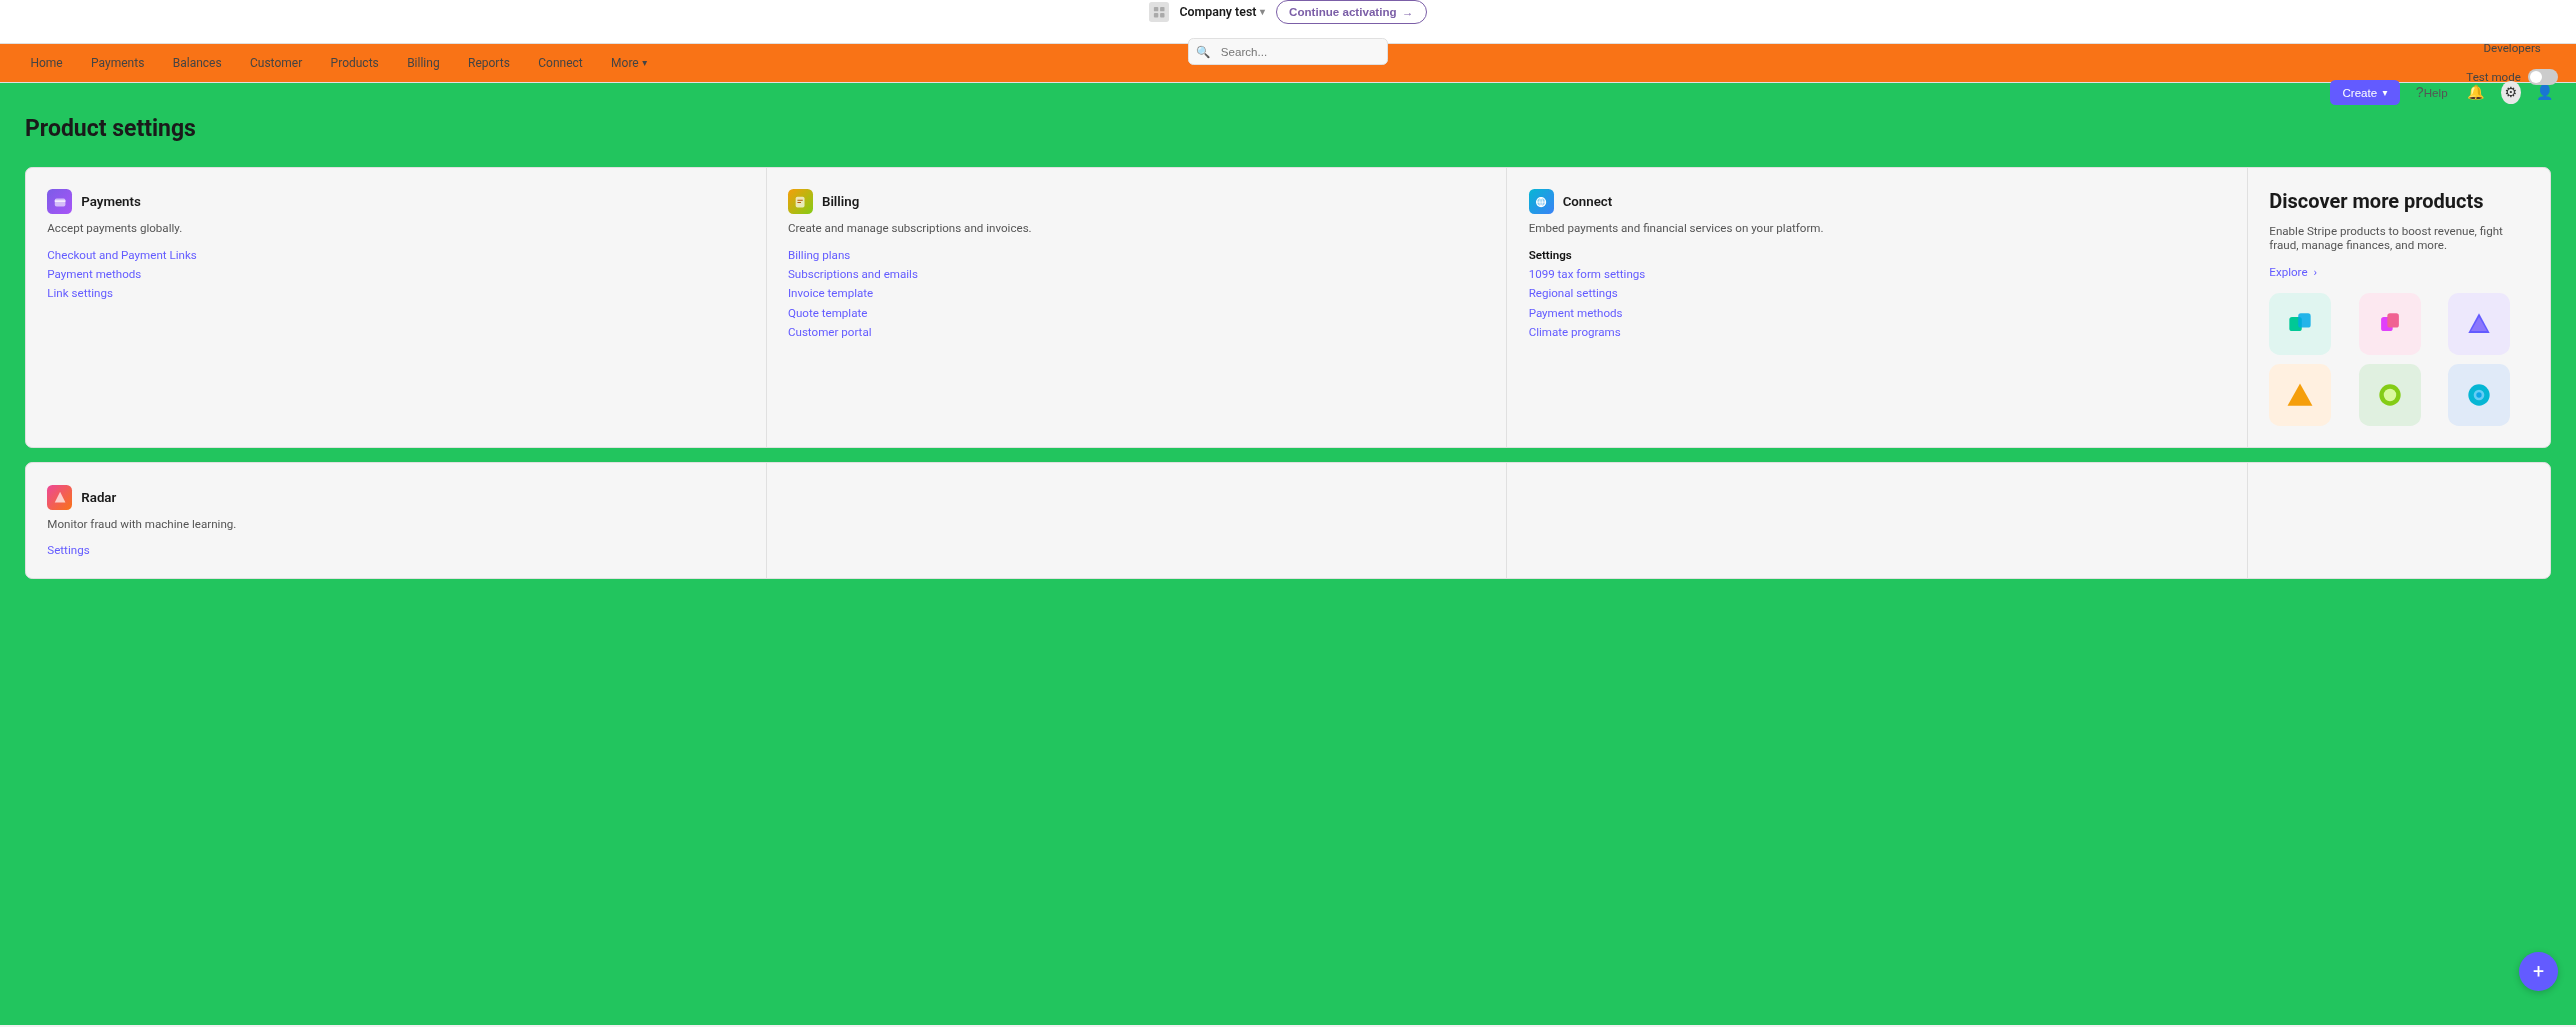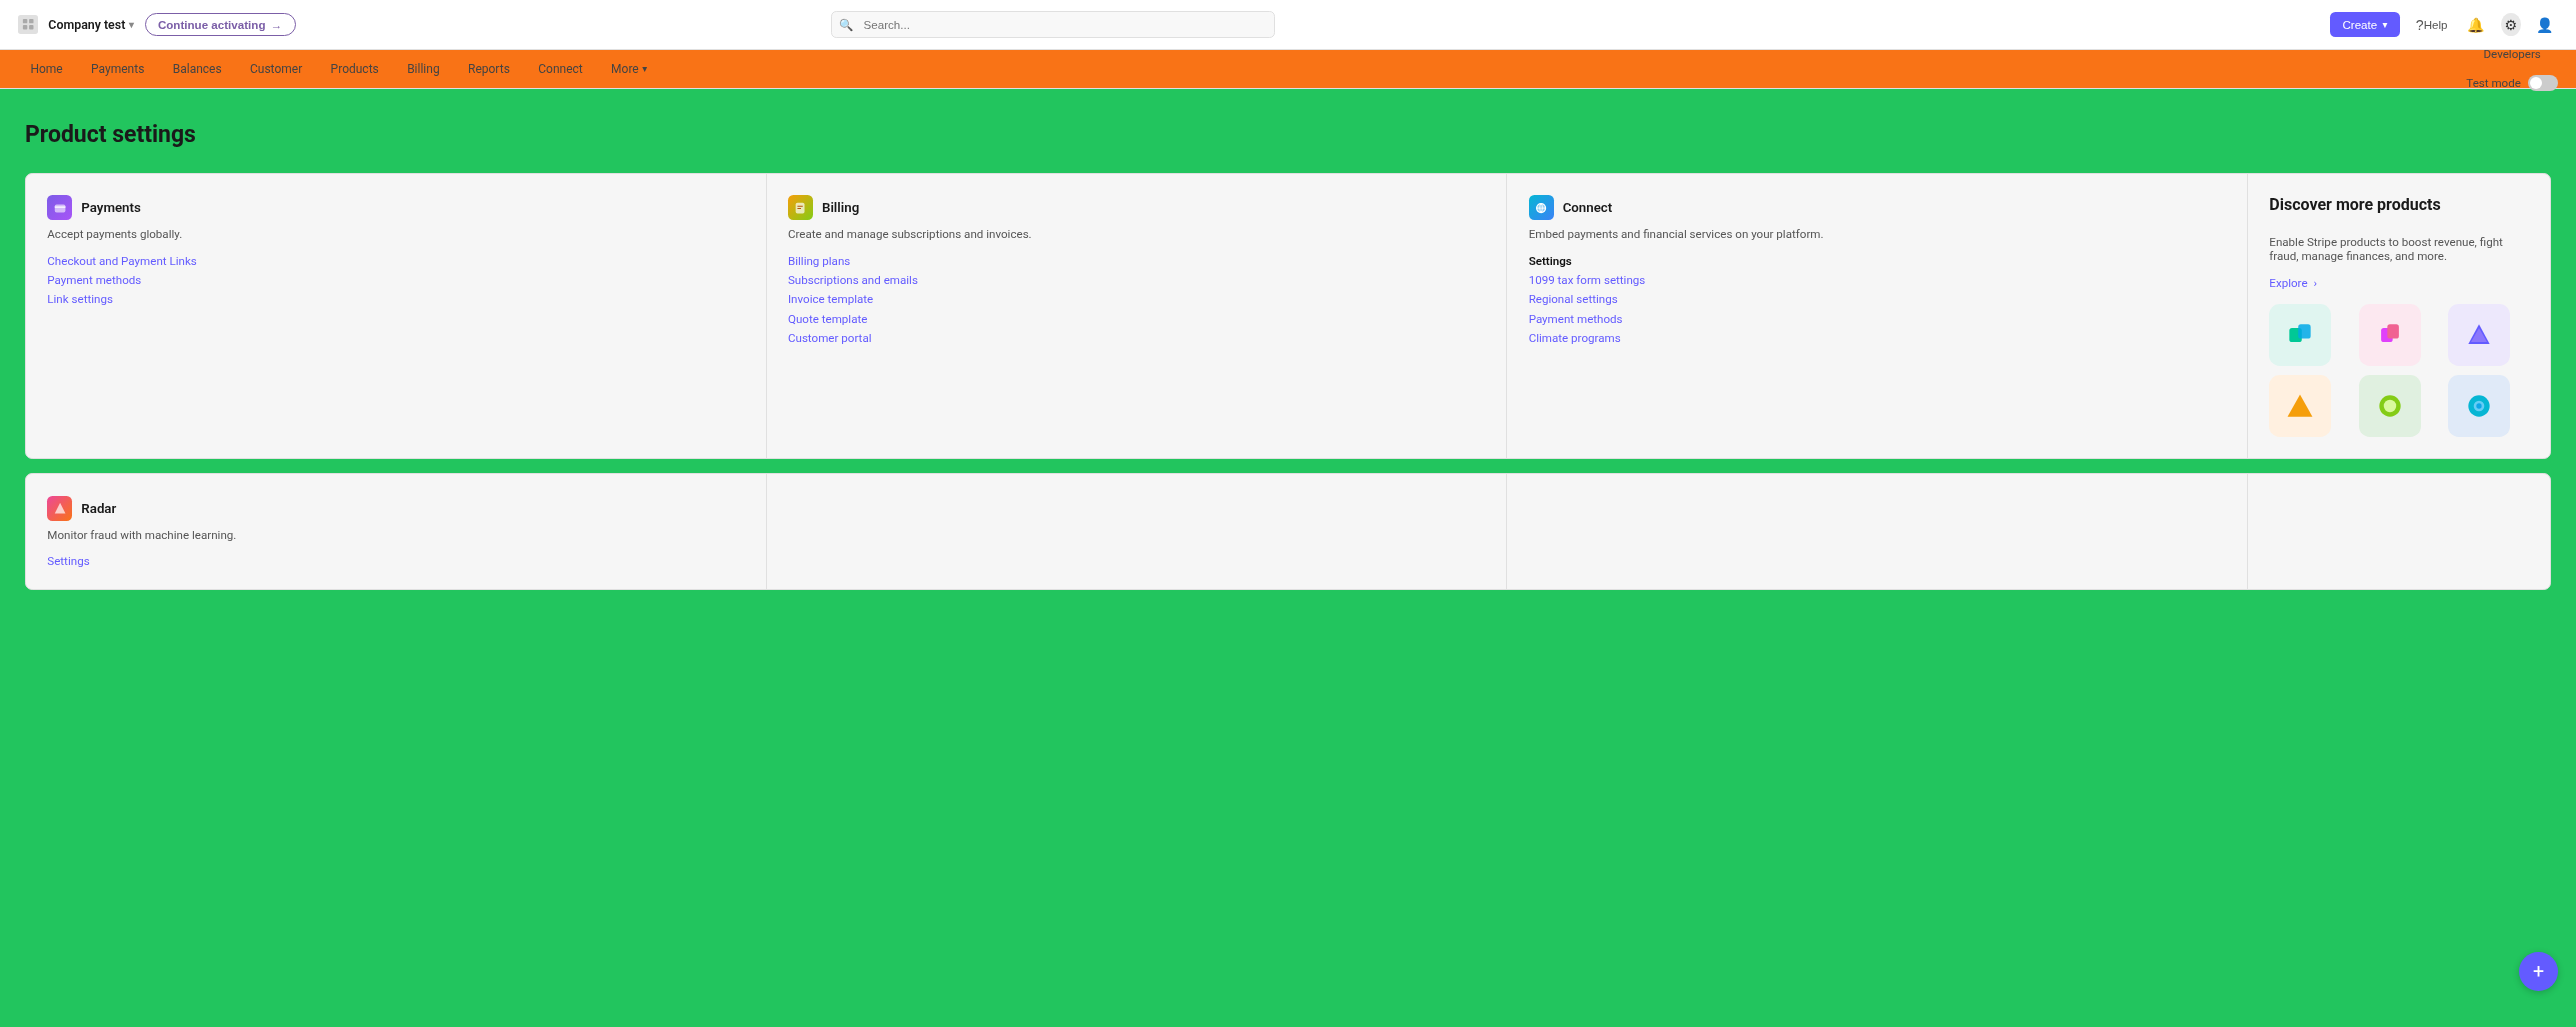--- a/index.html
+++ b/index.html
@@ -5,22 +5,23 @@
     * { box-sizing: border-box; margin: 0; padding: 0; }
     body { font-family: -apple-system, BlinkMacSystemFont, 'Segoe UI', Roboto, sans-serif; background: #f0f0f0; color: #1a1a1a; font-size: 12.4px; }
 
     
     .topbar {
       background: #fff;
       border-bottom: 0.9px solid #e0e0e0;
       display: flex;
       align-items: center;
       padding: 0 18px;
-      height: 50px;
+      height: 44px;
       gap: 14.2px;
+      flex-direction: column;
     }
     .topbar-left { display: flex; align-items: center; gap: 10.7px; flex: 0 0 auto; }
     .company-logo { width: 19.6px; height: 19.6px; background: #e0e0e0; border-radius: 2.7px; display: flex; align-items: center; justify-content: center; }
     .company-name { font-weight: 600; font-size: 12.4px; display: flex; align-items: center; gap: 3.6px; cursor: pointer; }
     .activate-btn {
       background: #fff;
       border: 1.3px solid #7b5ea7;
       color: #7b5ea7;
       border-radius: 18px;
       padding: 4.4px 12.4px;
@@ -168,21 +169,21 @@
     .card-desc { font-size: 11.6px; color: #555; margin-bottom: 12.4px; }
     .card-links { display: flex; flex-direction: column; gap: 5.3px; }
     .card-link { color: #635bff; font-size: 11.6px; text-decoration: none; cursor: pointer; }
     .card-link.bold { font-weight: 600; color: #111; }
 
     
     .discover-card {
       background: #f6f6f6;
       padding: 21.3px;
     }
-    .discover-title { font-size: 16px; font-weight: 700; margin-bottom: 21px; }
+    .discover-title { font-size: 20px; font-weight: 700; margin-bottom: 11px; }
     .discover-desc { font-size: 11.6px; color: #555; margin-bottom: 12.4px; }
     .explore-link { color: #635bff; font-size: 11.6px; cursor: pointer; text-decoration: none; display: flex; align-items: center; gap: 6px; }
     .product-icons-grid {
       display: grid;
       grid-template-columns: 1fr 1fr 1fr;
       gap: 9px;
       margin-top: 14.2px;
     }
     .product-icon-box {
       background: #e8e8e8;

